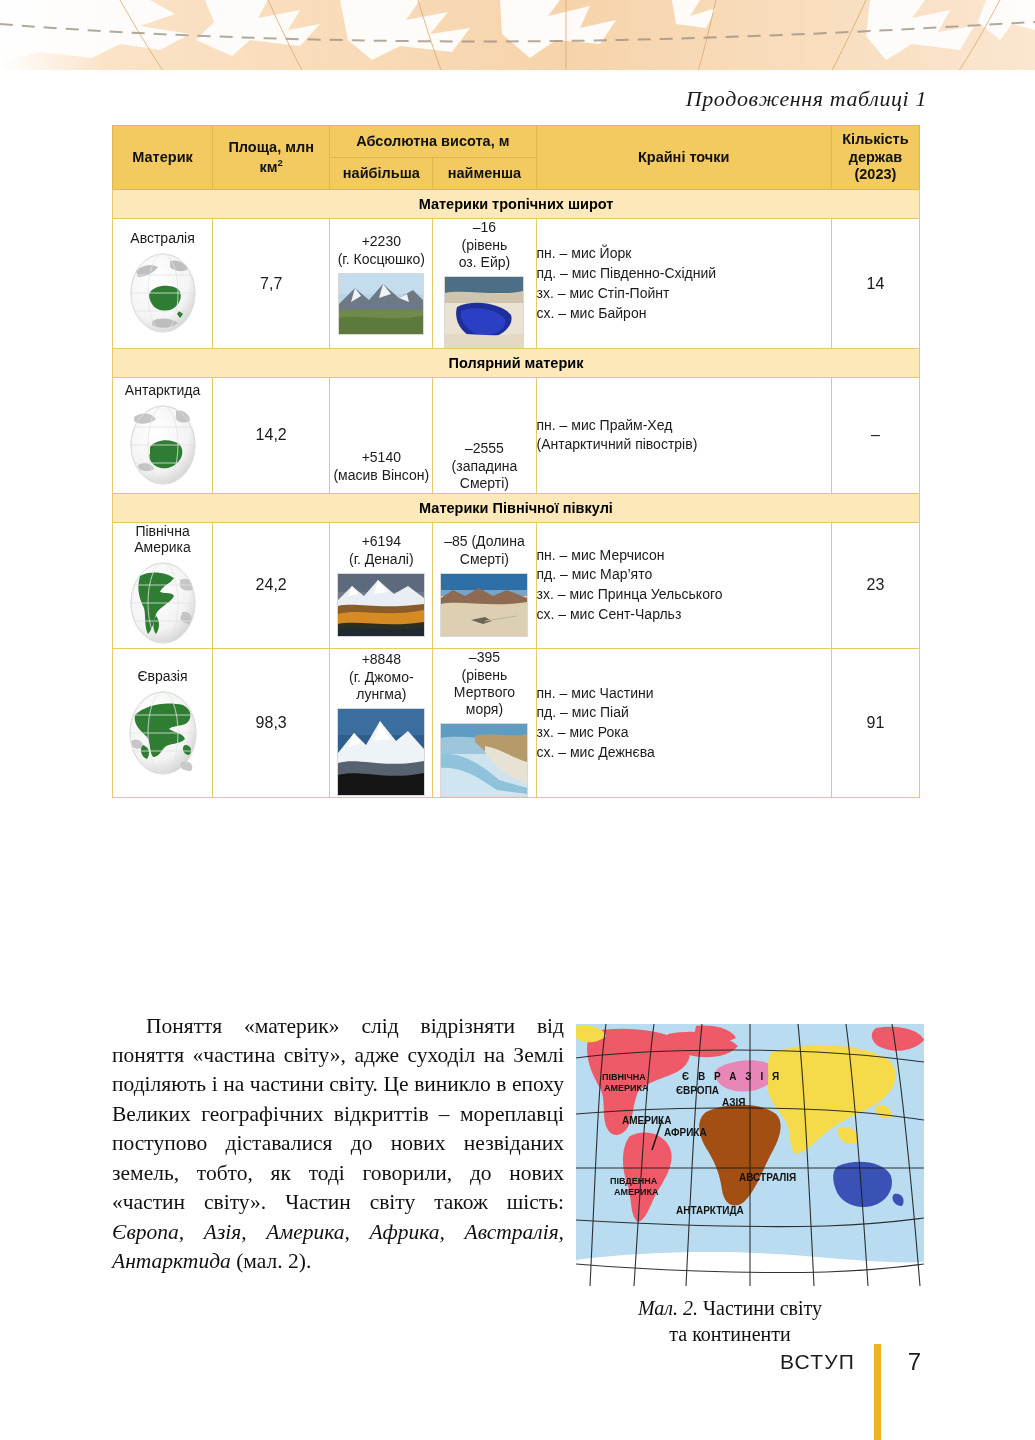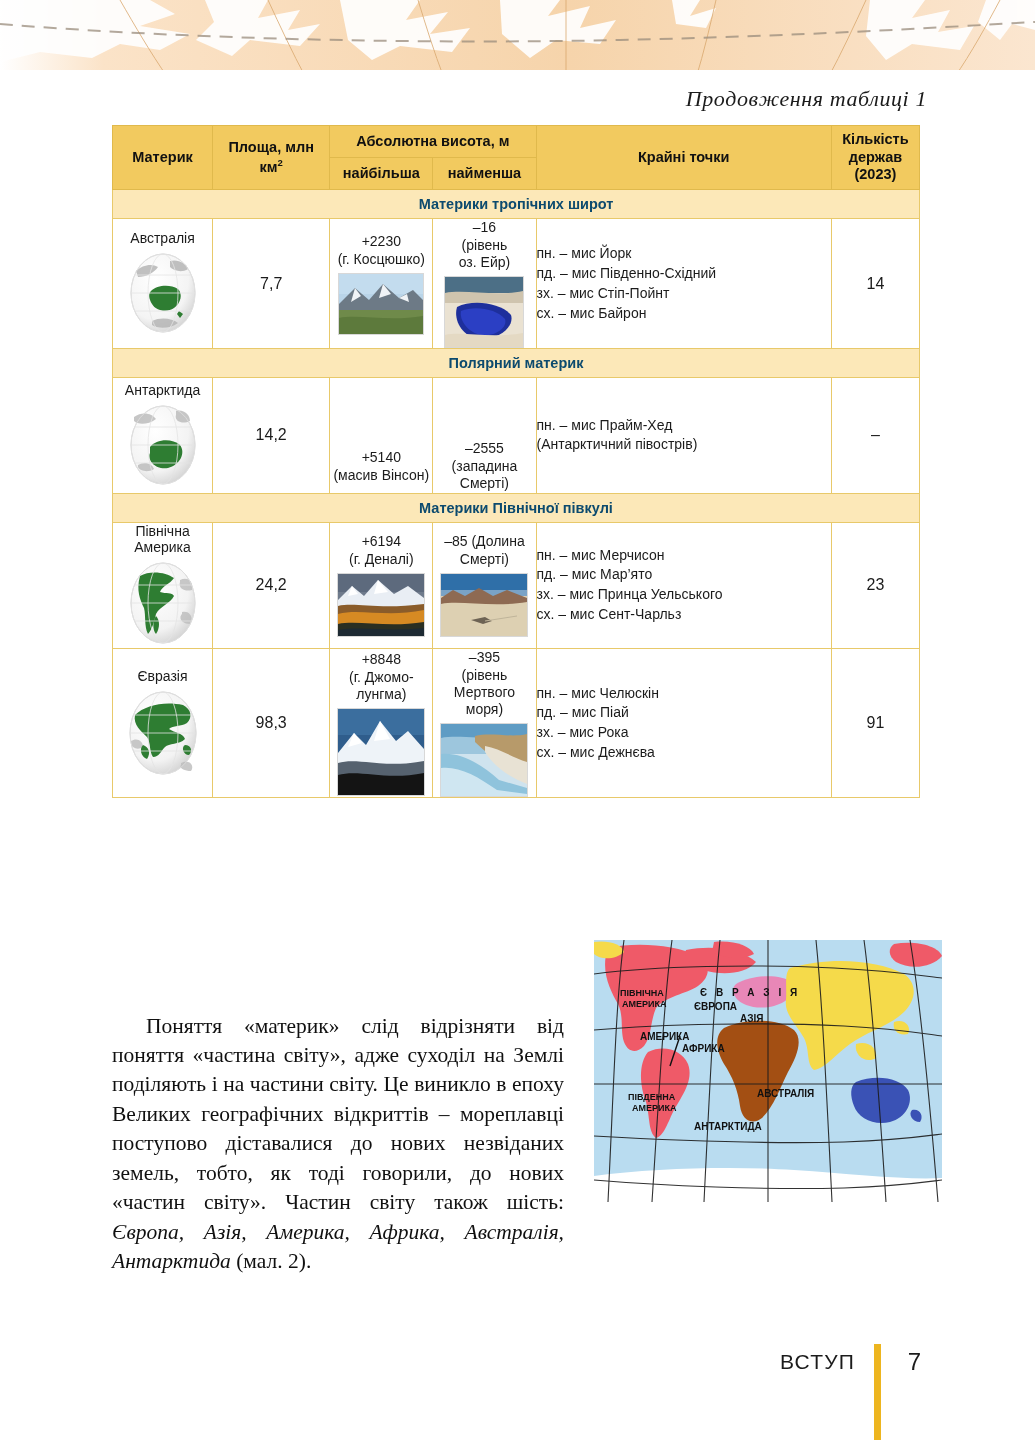--- a/index.html
+++ b/index.html
@@ -69,21 +69,21 @@
   th.h-naim      { width: 103px; }
   th.h-kilkist   { width: 88px; margin-top: 41px; }
 
   sup { font-size: 9.5px; vertical-align: super; }
 
   .section-band td {
     background: #fce8b8;
     text-align: center;
     font-size: 14.5px;
     font-weight: bold;
-    color: #0c4a6e;
+    color: #000000;
     padding: 6px 4px;
     border-color: #e8c96a;
   }
 
   
   .c-name {
     text-align: center;
     vertical-align: top;
     padding-top: 8px;
     font-size: 14px;
@@ -138,23 +138,22 @@
     color: #101010;
     text-align: justify;
     text-indent: 34px;
     hyphens: manual;
   }
   .article-text i { }
 
   .figure-block {
     position: absolute;
     left: 576px;
-    top: 940px;
+    top: 1024px;
     width: 308px;
-    margin-left: 18px;
   }
   .figure-frame {
     width: 348px;
     height: 262px;
     overflow: hidden;
     display: block;
   }
   .figure-caption {
     margin-top: 9px;
     text-align: center;
@@ -496,21 +495,21 @@
           <rect width="86" height="72" fill="#cfe3ee"></rect>
           <rect width="86" height="14" fill="#5f9cc4"></rect>
           <path d="M0,14 C20,10 56,18 86,12 L86,30 L0,30 Z" fill="#9dc6dd"></path>
           <path d="M34,12 C50,8 70,14 86,10 L86,48 C66,44 46,30 34,18 Z" fill="#b79a6a"></path>
           <path d="M44,22 C58,24 72,34 86,38 L86,60 C64,52 50,38 44,28 Z" fill="#e8e2d4"></path>
           <path d="M0,30 C20,28 40,40 58,56 L86,64 L86,72 L0,72 Z" fill="#8fc3dc"></path>
           <path d="M0,44 C18,42 36,52 56,66 L86,70 L86,72 L0,72 Z" fill="#cfe6f1"></path>
         </svg>
       </td>
       <td class="c-points">
-        <div>пн. – мис Челюскін</div>
+        <div>пн. – мис Частини</div>
         <div>пд. – мис Піай</div>
         <div>зх. – мис Рока</div>
         <div>сх. – мис Дежнєва</div>
       </td>
       <td class="c-count">91</td>
     </tr>
   </tbody>
 </table>
 
 <p class="article-text"><span>Поняття «материк» слід відрізняти від поняття «частина світу», адже суходіл на Землі поділяють і на частини світу. Це виникло в епоху Великих географічних відкриттів – мореплавці поступово діставалися до нових незвіданих земель, тобто, як тоді говорили, до нових «частин світу». Частин світу також шість: </span><i>Європа, Азія, Америка, Африка, Австралія, Антарктида</i><span> (мал. 2).</span></p>
@@ -571,19 +570,23 @@
       <text x="34" y="160" font-size="9">ПІВДЕННА</text>
       <text x="38" y="171" font-size="9">АМЕРИКА</text>
       <text x="106" y="56" font-size="10" letter-spacing="3">Є В Р А З І Я</text>
       <text x="100" y="70" font-size="10">ЄВРОПА</text>
       <text x="146" y="82" font-size="10">АЗІЯ</text>
       <text x="88" y="112" font-size="10">АФРИКА</text>
       <text x="163" y="157" font-size="10">АВСТРАЛІЯ</text>
       <text x="100" y="190" font-size="10">АНТАРКТИДА</text>
     </g>
   </svg>
+  <div class="figure-caption">
+    <span class="fig-num">Мал. 2.</span><span> Частини світу</span><br>
+    <span>та континенти</span>
+  </div>
 </div>
 
 <div class="page-footer">
   <div class="footer-label">ВСТУП</div>
   <div class="footer-rule"></div>
   <div class="footer-pageno">7</div>
 </div>
 
 </body></html>

